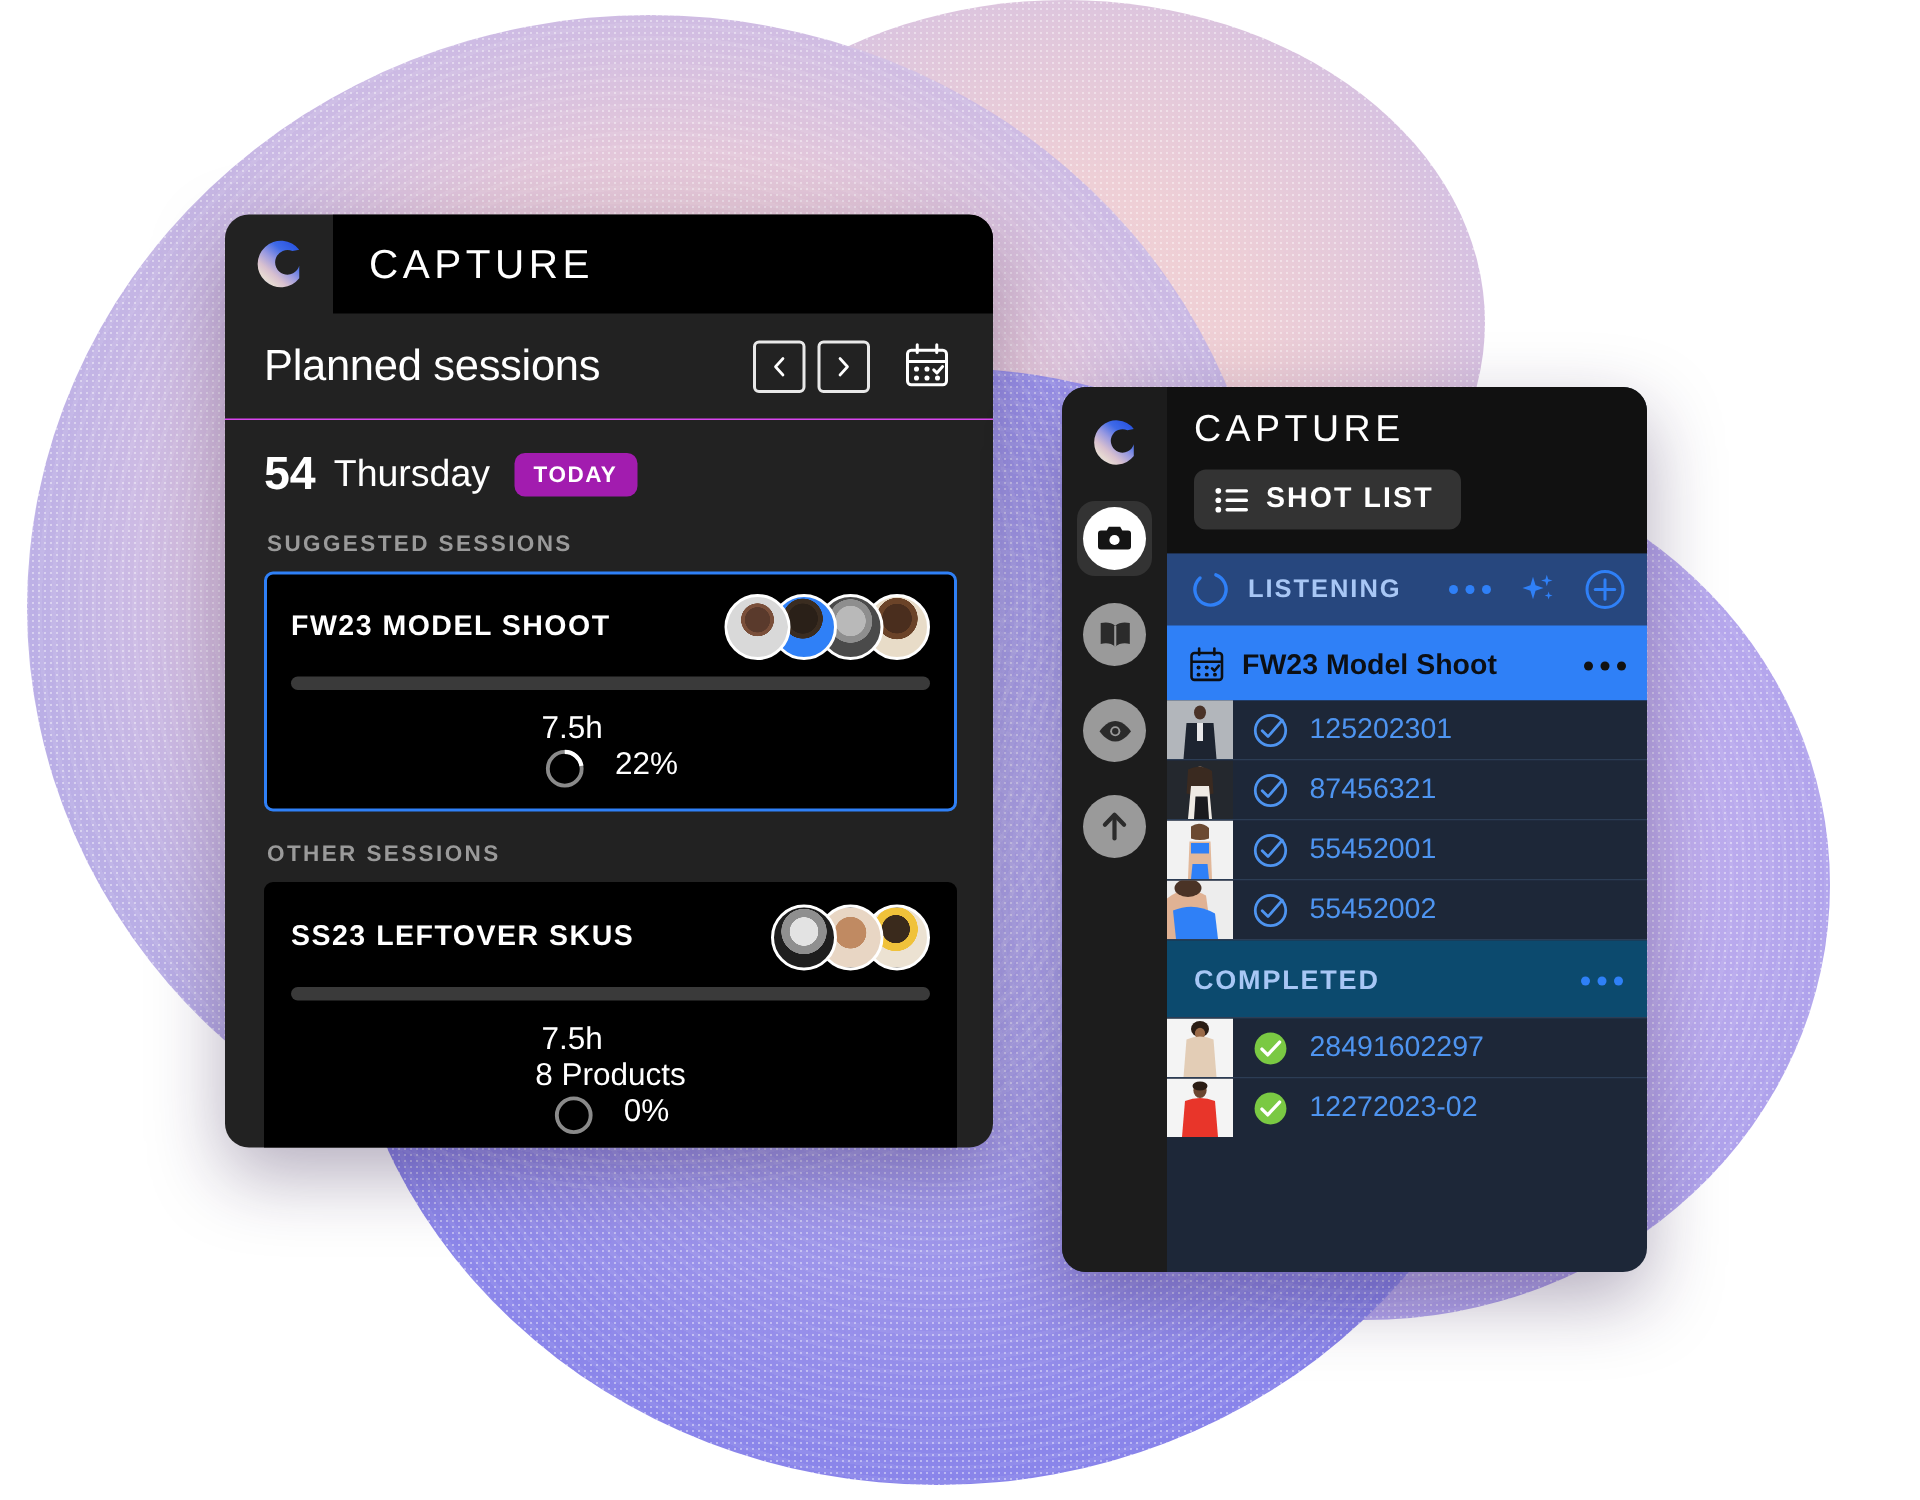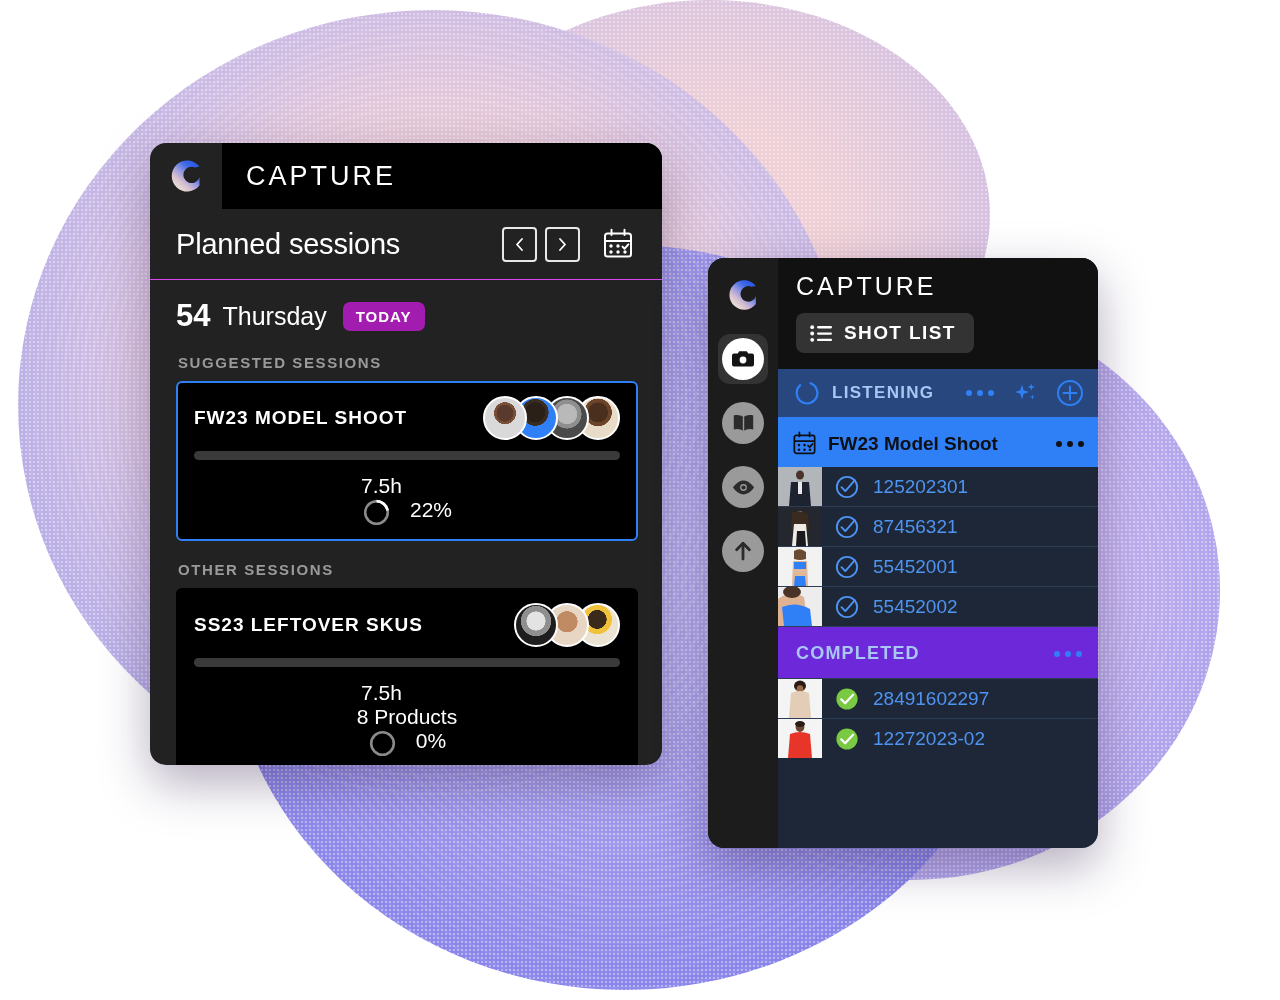--- a/index.html
+++ b/index.html
@@ -119,21 +119,21 @@
   .listenbar .lbl{color:#a8c7f5;font-size:17px;font-weight:700;letter-spacing:1.3px;flex:1;}
   .dots3{display:flex;gap:5px;}
   .dots3 i{width:6px;height:6px;border-radius:50%;background:#2f80f7;display:block;}
   .dots3.dark i{background:#111;}
   .sessionbar{background:#2f80f7;display:flex;align-items:center;gap:11px;padding:11px 14px 11px 14px;}
   .sessionbar .nm{color:#0c0f14;font-size:19px;font-weight:700;flex:1;}
   .shotrow{display:flex;align-items:center;height:39px;border-bottom:1px solid #2c3d55;background:#1d2738;}
   .thumb{width:44px;height:39px;background-size:cover;background-position:center 12%;flex:none;}
   .shotrow .sku{color:#4e94f0;font-size:19px;margin-left:14px;}
   .checkicon{margin-left:13px;display:flex;align-items:center;}
-  .comphead{display:flex;align-items:center;padding:16px 16px 14px 18px;background:#6d28d9;
+  .comphead{display:flex;align-items:center;padding:16px 16px 14px 18px;background:#0c4a6e;
     border-bottom:1px solid #2c3d55;}
   .comphead .lbl{color:#a8c7f5;font-size:18px;font-weight:700;letter-spacing:1.2px;flex:1;}
 
   .ph{width:100%;height:100%;}
 </style>
 </head>
 <body>
 
 <div id="bg">
   <div class="blob blobD"></div>

